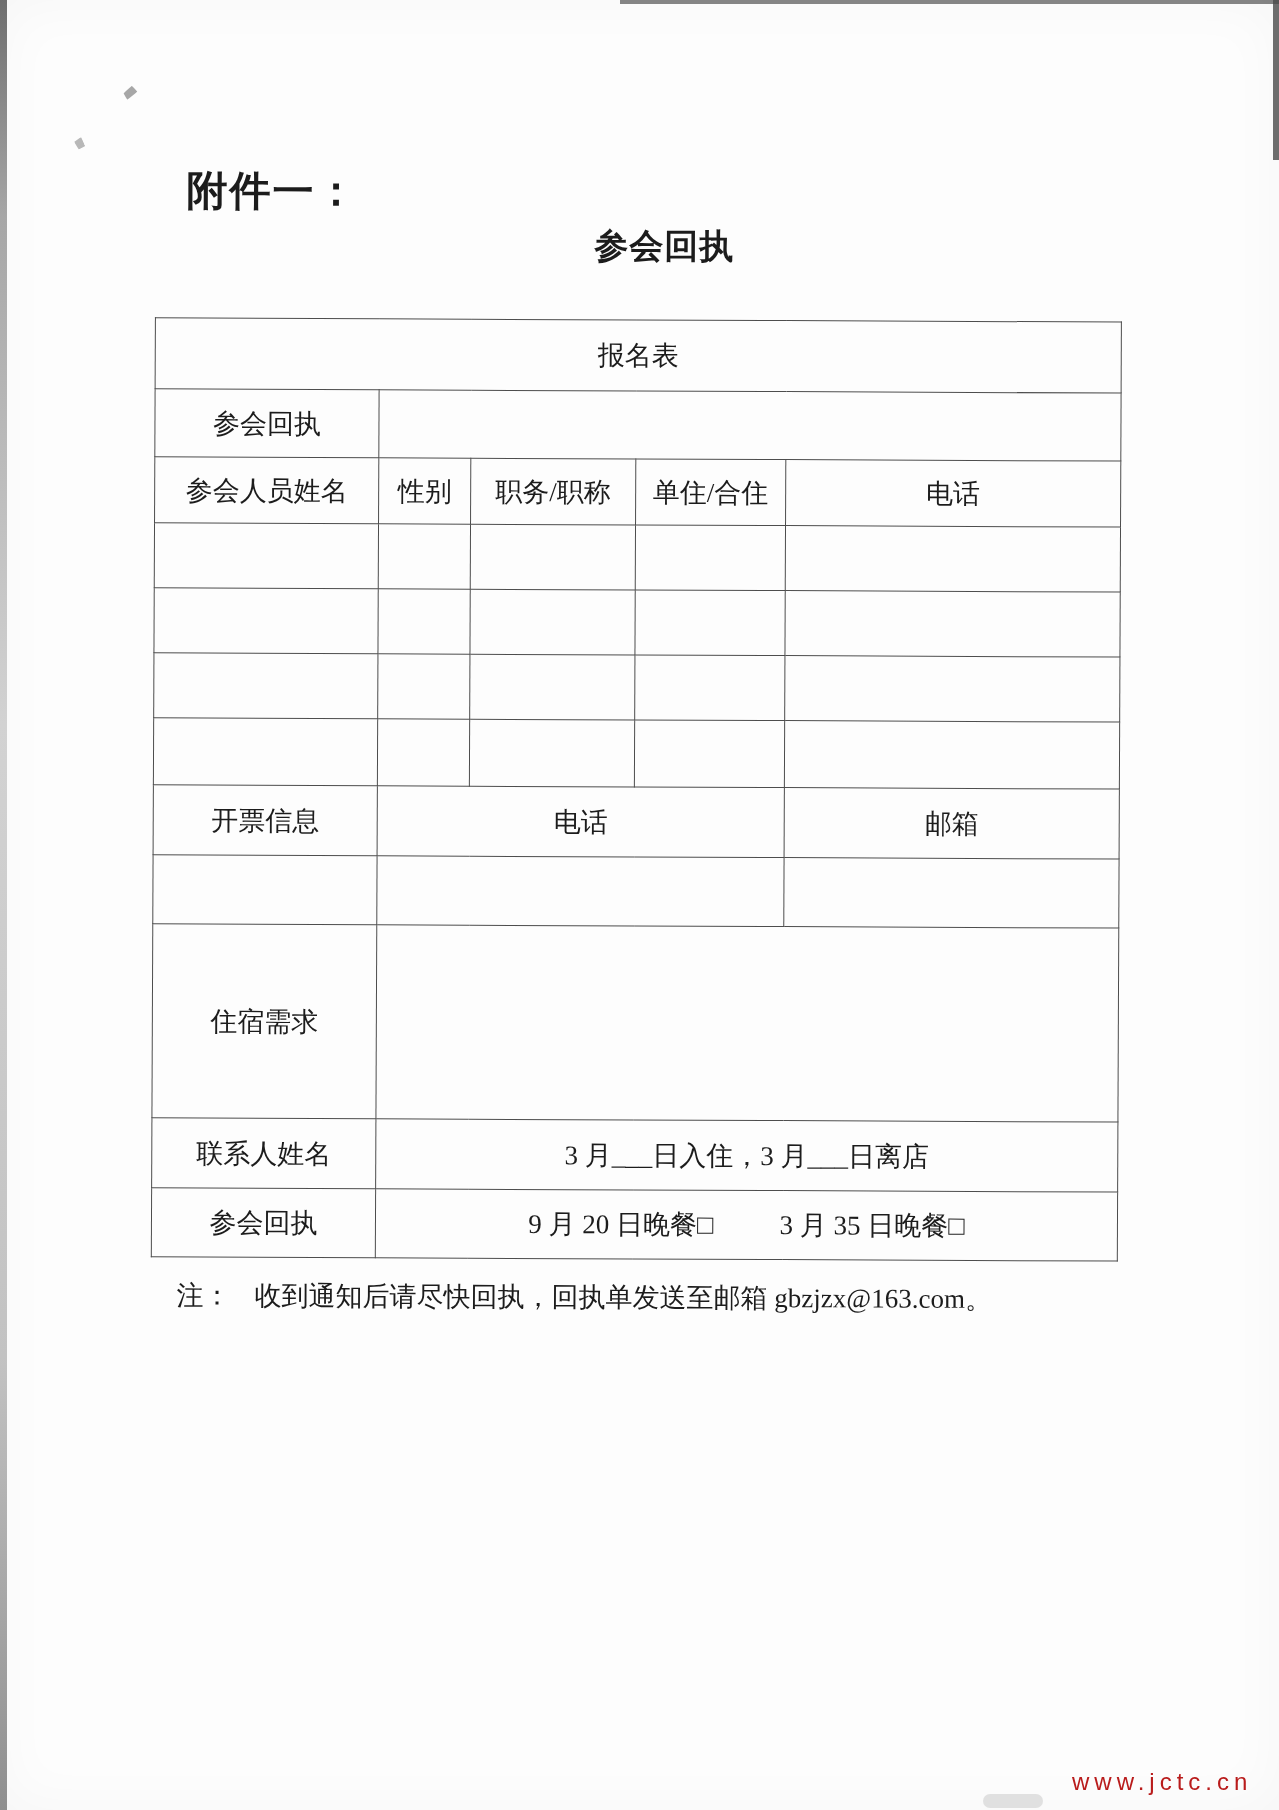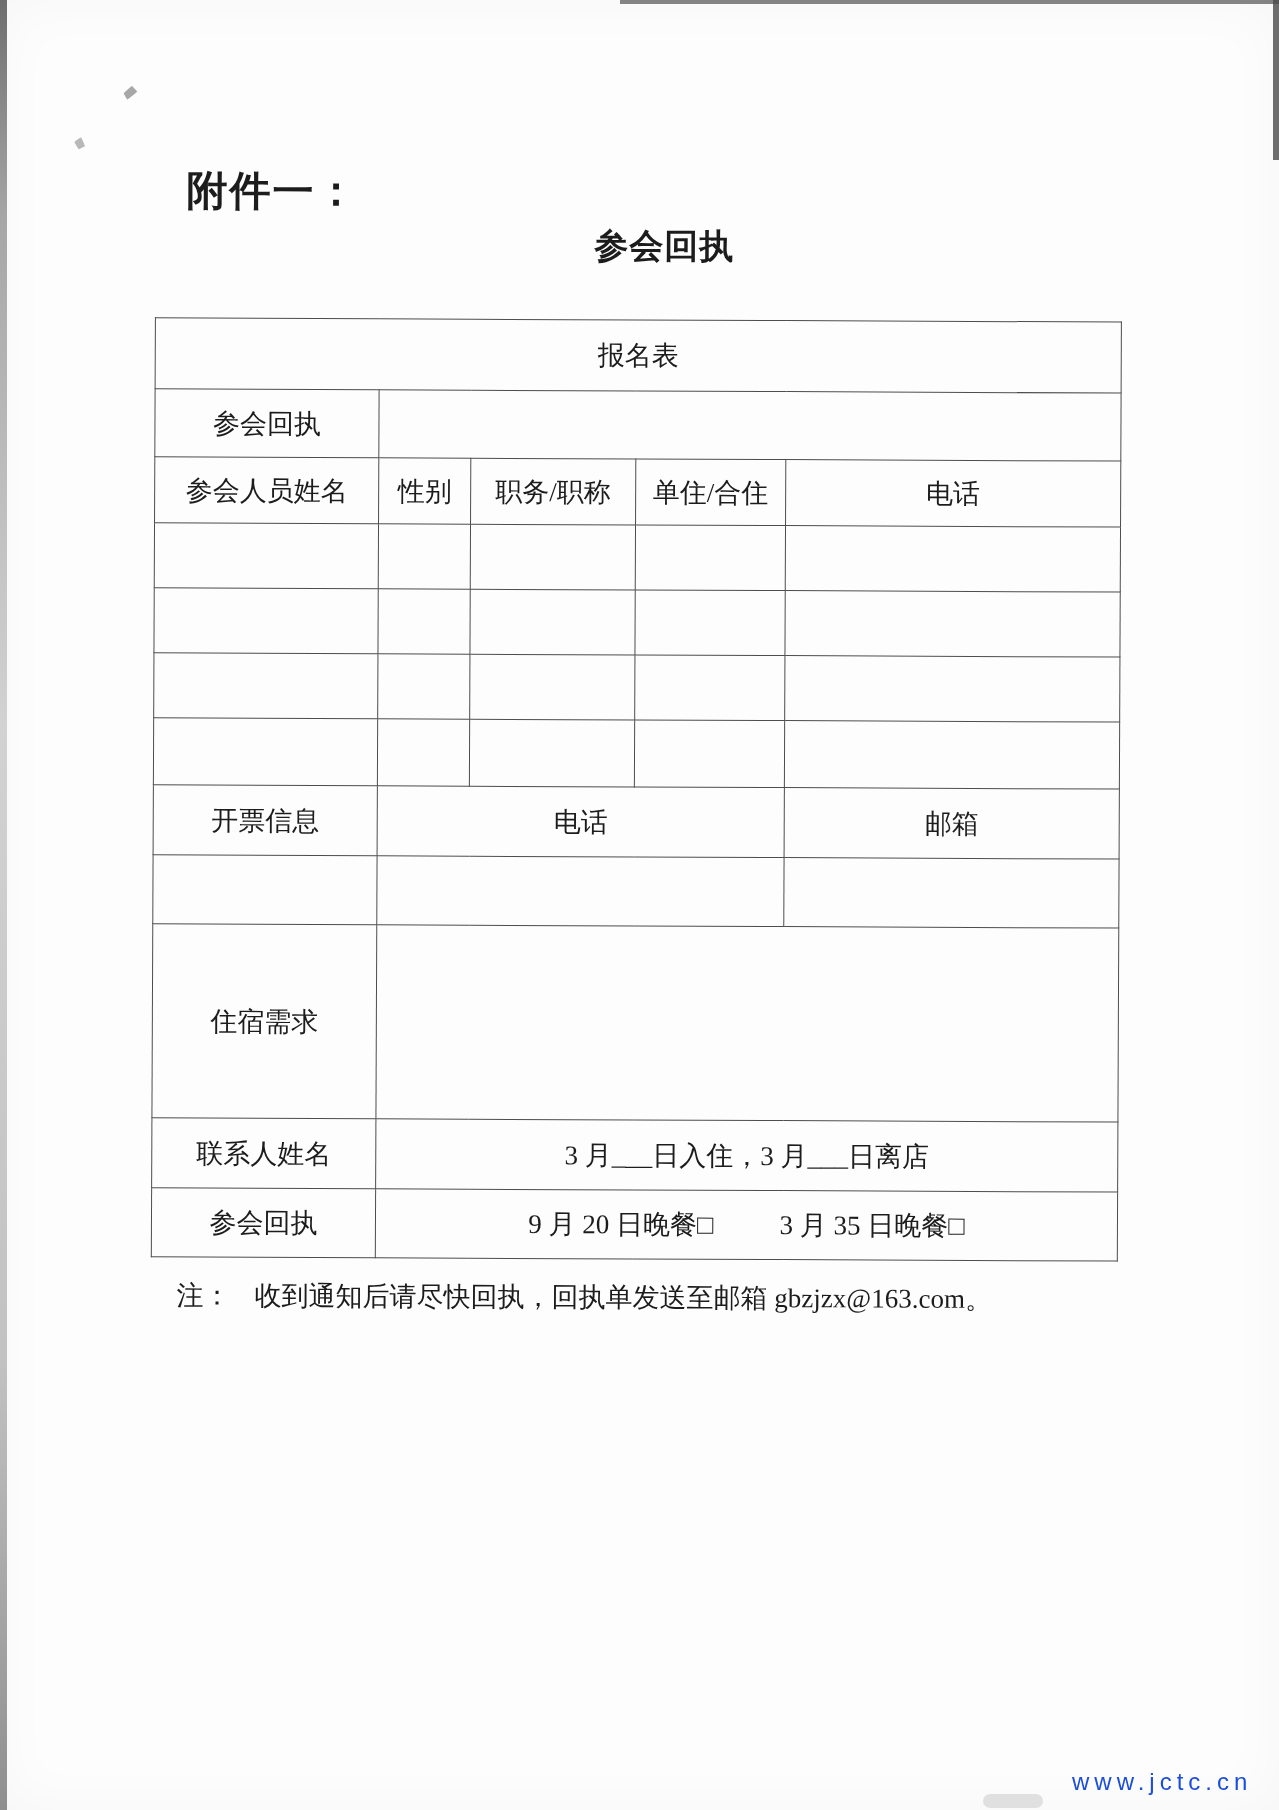--- a/index.html
+++ b/index.html
@@ -50,21 +50,21 @@
   .meal-flex{display:flex;justify-content:center;gap:66px;}
   .footnote{
     position:absolute;left:181px;top:1278px;
     font-size:27px;white-space:nowrap;
   }
   .footnote .note-prefix{margin-right:24px;}
   .watermark{
     position:absolute;left:1072px;top:1768px;
     font-family:"Liberation Sans","DejaVu Sans",sans-serif;
     font-size:24px;letter-spacing:5px;
-    color:#1d4ed8;
+    color:#b91c1c;
   }
   
   .edge-left{
     position:absolute;left:0;top:0;width:7px;height:1810px;
     background:linear-gradient(180deg,#6e6e6e 0%,#a6a6a6 12%,#d2d2d2 40%,#c2c2c2 75%,#8f8f8f 100%);
   }
   .edge-top{
     position:absolute;left:620px;top:0;width:659px;height:4px;
     background:#5c5c5c;opacity:.75;
   }

